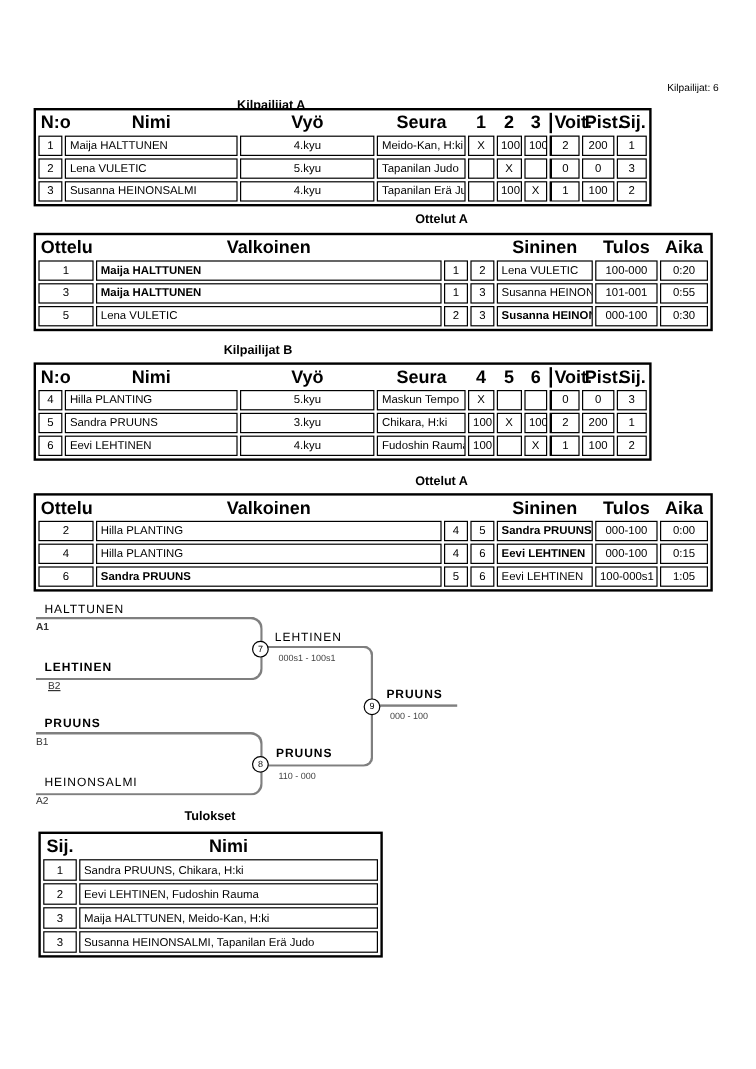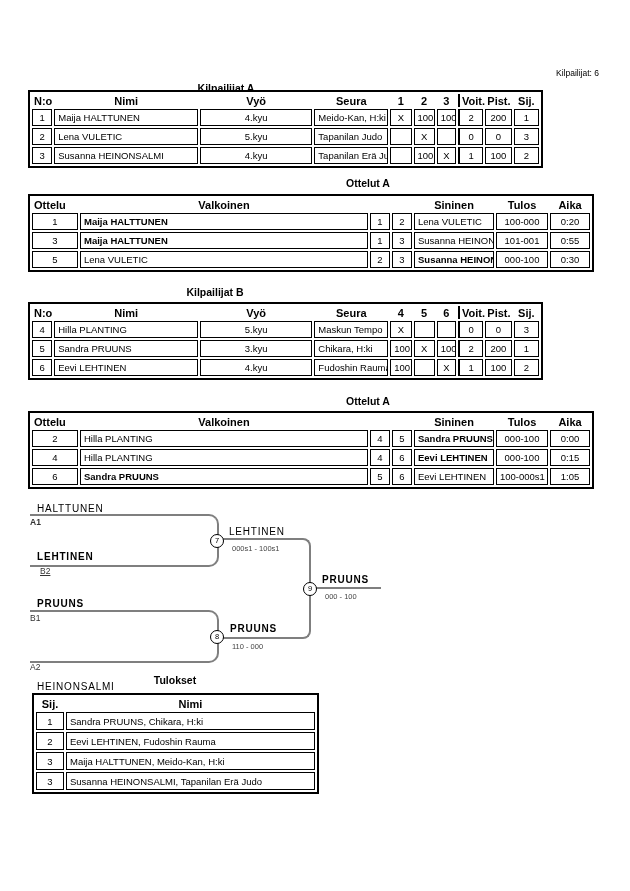--- a/index.html
+++ b/index.html
@@ -6,21 +6,21 @@
   #page{position:relative;width:630px;height:891px;background:#fff;overflow:hidden;
         font-family:"Liberation Sans","DejaVu Sans",sans-serif;color:#000;}
   .abs{position:absolute;}
   .main-title{left:28px;top:44px;width:520px;text-align:center;font-size:17px;font-weight:bold;white-space:pre;}
   .section-title{font-weight:bold;font-size:10.5px;text-align:center;width:200px;}
   .small-note{font-size:8.5px;}
   table.sheet{position:absolute;border-collapse:separate;border-spacing:2px;border:2px solid #000;
               table-layout:fixed;background:#fff;}
   table.sheet td{border:1px solid #000;font-size:9.5px;padding:0 3px;height:15px;vertical-align:middle;
                  overflow:hidden;white-space:nowrap;background:#fff;}
-  table.sheet th{border:0;font-size:11px;font-weight:bold;padding:0 2px;height:13px;
+  table.sheet th{border:0;font-size:15px;font-weight:bold;padding:0 2px;height:13px;
                  vertical-align:middle;white-space:nowrap;}
   .c{text-align:center;} .l{text-align:left;}
   .thickl{border-left:2px solid #000 !important;}
   .bold{font-weight:bold;}
   
   .br-line{position:absolute;}
   .br-a1{left:30px;top:514px;width:187px;height:26px;border-top:2px solid #7f7f7f;border-right:2px solid #7f7f7f;border-top-right-radius:10px;}
   .br-b2{left:30px;top:540px;width:187px;height:25px;border-bottom:2px solid #7f7f7f;border-right:2px solid #7f7f7f;border-bottom-right-radius:10px;}
   .br-b1{left:30px;top:610px;width:187px;height:26px;border-top:2px solid #7f7f7f;border-right:2px solid #7f7f7f;border-top-right-radius:10px;}
   .br-a2{left:30px;top:636px;width:187px;height:25px;border-bottom:2px solid #7f7f7f;border-right:2px solid #7f7f7f;border-bottom-right-radius:10px;}
@@ -286,21 +286,21 @@
     <div class="br-line br-m8"></div>
     <div class="br-line br-m9"></div>
 
     <div class="br-name" style="left:37px;top:503px;">HALTTUNEN</div>
     <div class="br-seed" style="left:30px;top:517px;font-weight:bold;">A1</div>
     <div class="br-name bold" style="left:37px;top:551px;">LEHTINEN</div>
     <div class="br-seed" style="left:40px;top:566px;text-decoration:underline;">B2</div>
 
     <div class="br-name bold" style="left:37px;top:598px;">PRUUNS</div>
     <div class="br-seed" style="left:30px;top:613px;">B1</div>
-    <div class="br-name" style="left:37px;top:647px;margin-top:34px;">HEINONSALMI</div>
+    <div class="br-name" style="left:37px;top:647px;">HEINONSALMI</div>
     <div class="br-seed" style="left:30px;top:662px;">A2</div>
 
     <div class="br-circle" style="left:210px;top:534px;">7</div>
     <div class="br-name" style="left:229px;top:526px;">LEHTINEN</div>
     <div class="br-score" style="left:232px;top:544px;">000s1 - 100s1</div>
 
     <div class="br-circle" style="left:210px;top:630px;">8</div>
     <div class="br-name bold" style="left:230px;top:623px;">PRUUNS</div>
     <div class="br-score" style="left:232px;top:642px;text-align:center;">110 - 000</div>
 

